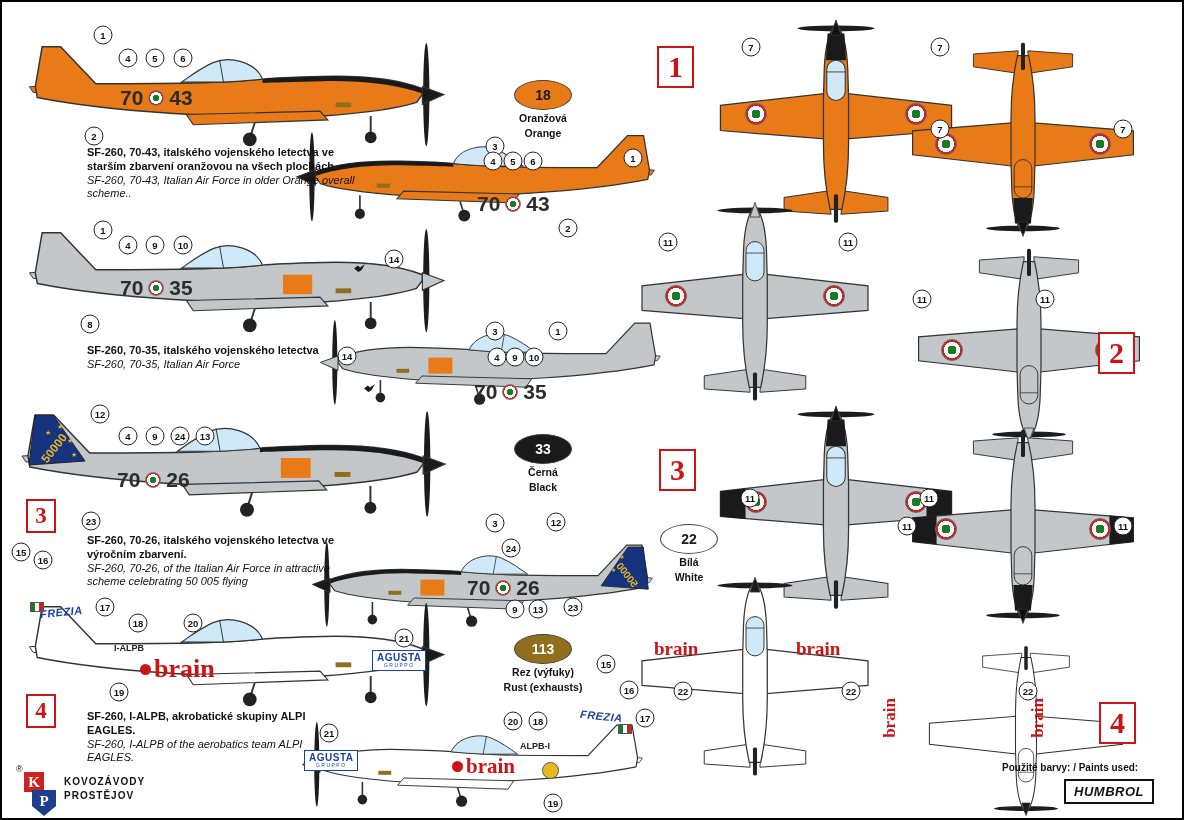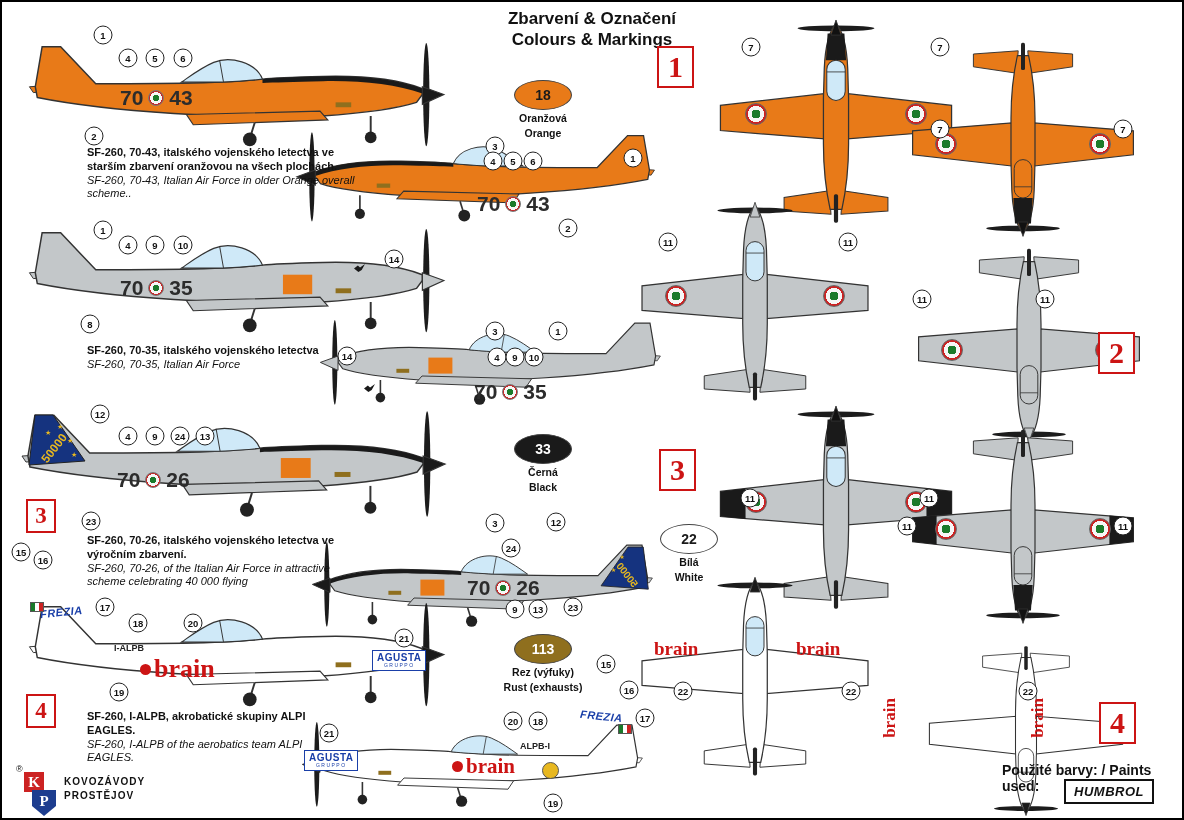--- a/index.html
+++ b/index.html
@@ -51,21 +51,21 @@
   .agusta .a1{color:var(--frezia_blue);font-weight:bold;font-size:10px;letter-spacing:.5px;display:block;}
   .agusta .a2{color:var(--frezia_blue);font-size:5px;letter-spacing:1.5px;display:block;}
   .itflag{position:absolute;width:12px;height:8px;border:0.5px solid #555;z-index:20;
         background:linear-gradient(90deg,var(--roundel_green) 0 33%,#fff 33% 66%,var(--roundel_red) 66% 100%);}
   .badge-yellow{position:absolute;width:15px;height:15px;border-radius:50%;
         background:var(--gold);border:1px solid #555;z-index:20;}
   .bird{position:absolute;width:11px;height:8px;background:#1a1a1a;z-index:20;
         clip-path:polygon(0 55%,35% 20%,55% 45%,100% 0,70% 75%,40% 100%);}
   .fin-art{position:absolute;z-index:15;}
   
-  .paints-used{position:absolute;left:1000px;top:760px;font-weight:bold;font-size:14px;}
+  .paints-used{position:absolute;left:1000px;top:760px;font-weight:bold;font-size:10px;}
   .humbrol{position:absolute;left:1062px;top:777px;width:86px;height:21px;border:2px solid #111;
         display:flex;align-items:center;justify-content:center;font-weight:bold;font-style:italic;
         font-size:13px;letter-spacing:.5px;background:#fff;}
   .logo{position:absolute;left:14px;top:762px;z-index:25;}
   .logo .r{position:absolute;left:0;top:0;font-size:9px;}
   .logo .k{position:absolute;left:8px;top:8px;width:20px;height:20px;background:#c22;color:#fff;
         font-weight:bold;font-family:"Liberation Serif",serif;font-size:15px;text-align:center;line-height:20px;}
   .logo .p{position:absolute;left:16px;top:26px;width:24px;height:26px;background:#1d3d8f;color:#fff;
         font-weight:bold;font-family:"Liberation Serif",serif;font-size:15px;text-align:center;line-height:22px;
         clip-path:polygon(0 0,100% 0,100% 62%,50% 100%,0 62%);}
@@ -106,24 +106,20 @@
         <path d="M160,6 C151,16 147,36 146,60 L145,95 L145,150 C145,185 149,210 153,228 L167,228 C171,210 175,185 175,150 L175,95 L174,60 C173,36 169,16 160,6 Z" fill="var(--ac)" stroke="#333" stroke-width="1.5"></path>
         <polygon points="150,18 170,18 172,50 148,50" fill="var(--antiglare,transparent)"></polygon>
         <rect x="149" y="50" width="22" height="48" rx="11" fill="var(--canopy)" stroke="#333" stroke-width="1.2"></rect>
         <line x1="149" y1="64" x2="171" y2="64" stroke="#333" stroke-width="1"></line>
         <rect x="157.5" y="210" width="5" height="34" rx="2" fill="#222"></rect>
         <polygon points="160,2 154,20 166,20" fill="var(--spinner,#222)" stroke="#333" stroke-width="1"></polygon>
       </g>
     </defs>
   </svg>
 
-  <div class="title">
-    <div>Zbarvení &amp; Označení</div>
-    <div>Colours &amp; Markings</div>
-  </div>
 
   <div class="side-wrap" style="left:25px;top:36px;width:430px;height:117px;--ac:var(--orange);--antiglare:var(--black);--spinner:#1a1a1a;">
     <svg viewBox="0 0 440 120">
         <use href="#side"></use>
       </svg>
     </div>
   <div class="side-wrap" style="left:283px;top:126px;width:372px;height:101px;--ac:var(--orange);--antiglare:var(--black);--spinner:#1a1a1a;">
     <svg class="flip" viewBox="0 0 440 120">
         <use href="#side"></use>
       </svg>
@@ -325,21 +321,21 @@
   <div class="caption" style="left:85px;top:144px;">
     <p class="cz">SF-260, 70-43, italského vojenského letectva ve starším zbarvení oranžovou na všech plochách.</p>
     <p class="en">SF-260, 70-43, Italian Air Force in older Orange overall scheme..</p>
     </div>
   <div class="caption" style="left:85px;top:342px;">
     <p class="cz">SF-260, 70-35, italského vojenského letectva</p>
     <p class="en">SF-260, 70-35, Italian Air Force</p>
     </div>
   <div class="caption" style="left:85px;top:532px;">
     <p class="cz">SF-260, 70-26, italského vojenského letectva ve výročním zbarvení.</p>
-    <p class="en">SF-260, 70-26, of the Italian Air Force in attractive scheme celebrating 40 000 flying</p>
+    <p class="en">SF-260, 70-26, of the Italian Air Force in attractive scheme celebrating 50 005 flying</p>
     </div>
   <div class="caption" style="left:85px;top:708px;width:250px;">
     <p class="cz">SF-260, I-ALPB, akrobatické skupiny ALPI EAGLES.</p>
     <p class="en">SF-260, I-ALPB of the aerobatics team ALPI EAGLES.</p>
     </div>
 
   <div id="callout-layer">
       <span class="callout" style="left: 101px; top: 33px;">1</span>
       <span class="callout" style="left: 126px; top: 56px;">4</span>
       <span class="callout" style="left: 153px; top: 56px;">5</span>

